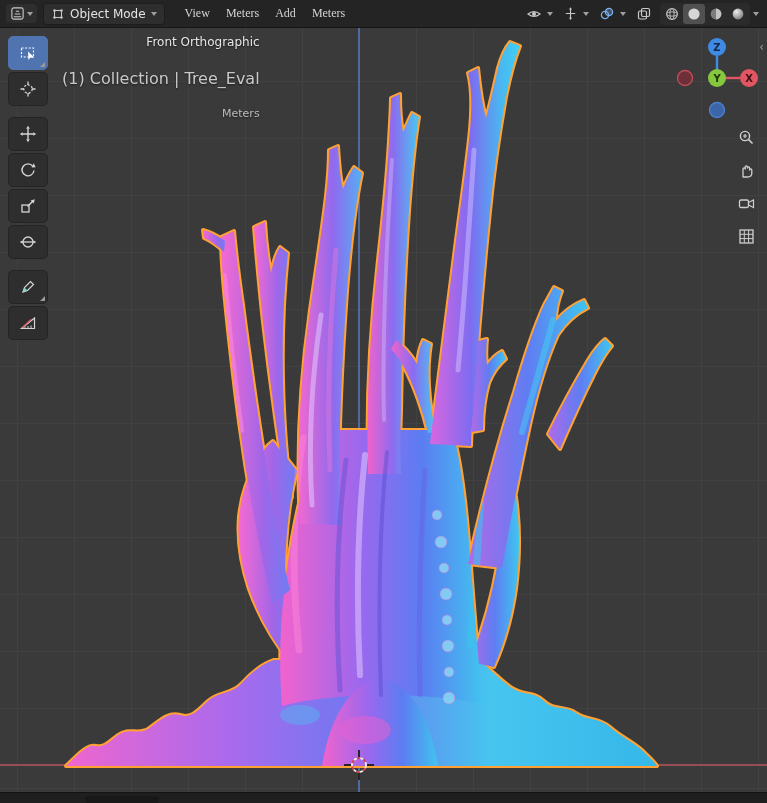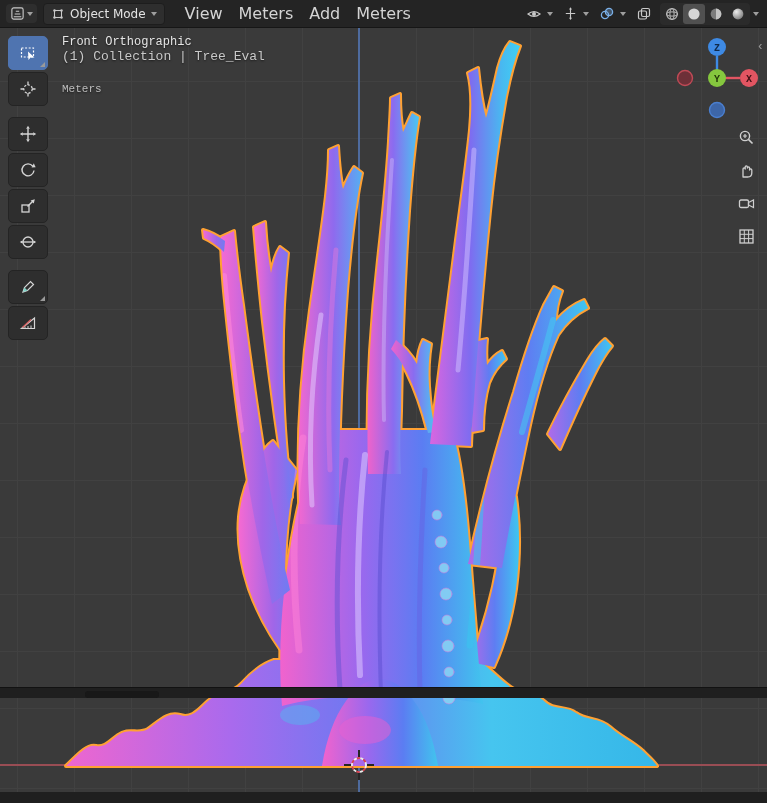--- a/index.html
+++ b/index.html
@@ -1,51 +1,51 @@
 <!DOCTYPE html>
 <html><head>
 <meta charset="utf-8">
 <style>
   * { margin:0; padding:0; box-sizing:border-box; }
   html,body { width:767px; height:803px; overflow:hidden; background:#1f1f1f;
     font-family:"DejaVu Sans", sans-serif; }
-  .app { position:relative; width:767px; height:698px; background:#3a3a3a; }
+  .app { position:relative; width:767px; height:803px; background:#3a3a3a;text-align:right; }
 
   
   .topbar { position:absolute; top:0; left:0; right:0; height:28px; background:#242424;
     border-bottom:1px solid #161616; display:flex; align-items:center; padding:0 6px; gap:2px; z-index:40;}
   .editor-btn { display:flex; align-items:center; gap:2px; padding:2px 4px; border-radius:4px; background:#2e2e2e; }
   .mode-dd { display:flex; align-items:center; gap:5px; height:22px; padding:0 7px; margin-left:4px;
     background:#2e2e2e; border:1px solid #1d1d1d; border-radius:4px; color:#e3e3e3; font-size:12px; }
   .menu-row { display:flex; align-items:center; margin-left:10px; }
-  .menu-item { color:#d4d4d4; font-size:16px; padding:4px 8px; border-radius:4px; }
+  .menu-item { color:#d4d4d4; font-size:12px; padding:4px 8px; border-radius:4px;font-family:Liberation Serif, serif; }
   .chev { width:0; height:0; border-left:3.5px solid transparent; border-right:3.5px solid transparent;
     border-top:4px solid #9f9f9f; display:inline-block; }
   .right-cluster { margin-left:auto; display:flex; align-items:center; gap:1px; }
   .icon-btn { display:flex; align-items:center; justify-content:center; height:22px; padding:0 2px; border-radius:3px; }
   .dd-pair { display:flex; align-items:center; gap:1px; margin-right:5px; }
   .shade-group { display:flex; align-items:center; background:#2b2b2b; border-radius:4px; padding:1px; margin-left:5px; }
   .shade-btn { width:22px; height:20px; display:flex; align-items:center; justify-content:center; border-radius:3px; }
   .shade-btn.active { background:#505050; }
 
   
   .viewport { position:absolute; top:28px; left:0; width:767px; height:764px;
     background-color:#3a3a3a;
     background-image:
       repeating-linear-gradient(to right, #414141 0 1px, transparent 1px 57px),
       repeating-linear-gradient(to bottom, #414141 0 1px, transparent 1px 57px);
-    background-position:17px 0, 0 -4px; overflow:hidden;font-family:Liberation Mono, monospace; }
+    background-position:17px 0, 0 -4px; overflow:hidden; }
   .axis-z { position:absolute; left:358px; top:0; bottom:0; width:1.5px; background:#4f6ea3; opacity:.95; }
   .axis-x { position:absolute; left:0; right:0; top:736px; height:1.5px; background:#9e4e55; opacity:.95; }
   .tree-svg { position:absolute; inset:0; }
 
   .overlay-text { position:absolute; left:62px; top:7px; color:#d9d9d9;
     text-shadow:0 1px 2px rgba(0,0,0,.55); }
   .ov-line1 { font-size:12px; color:#e6e6e6; }
-  .ov-line2 { font-size:13px; color:#c9c9c9; margin-top:0; }
+  .ov-line2 { font-size:16px; color:#c9c9c9; margin-top:20px; }
   .ov-line3 { font-size:11px; color:#bdbdbd; margin-top:19px; }
 
   
   .toolbar { position:absolute; left:8px; top:8px; display:flex; flex-direction:column; width:40px; }
   .tool-btn { position:relative; width:40px; height:34px; background:#2e2e2e; border:1px solid #242424;
     display:flex; align-items:center; justify-content:center; margin-bottom:2px; border-radius:5px; }
   .tool-btn.active { background:#4f74b0; border-color:#4f74b0; }
   .tool-gap { height:9px; }
   .subtool-tri { position:absolute; right:2px; bottom:2px; width:0; height:0;
     border-left:5px solid transparent; border-bottom:5px solid #9a9a9a; }

